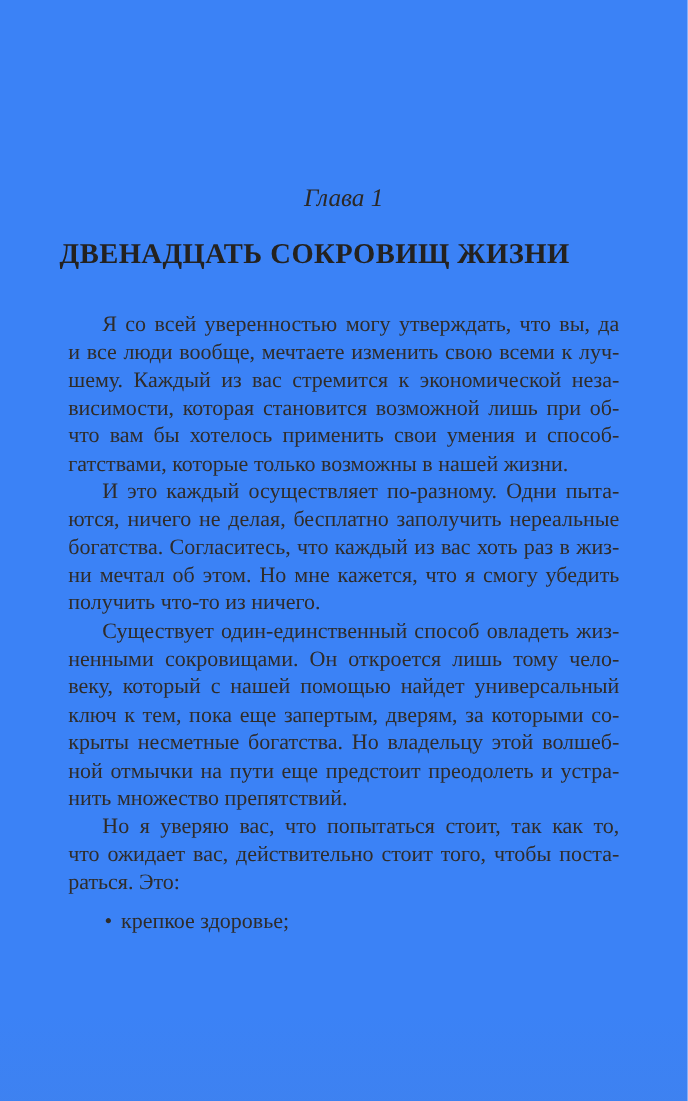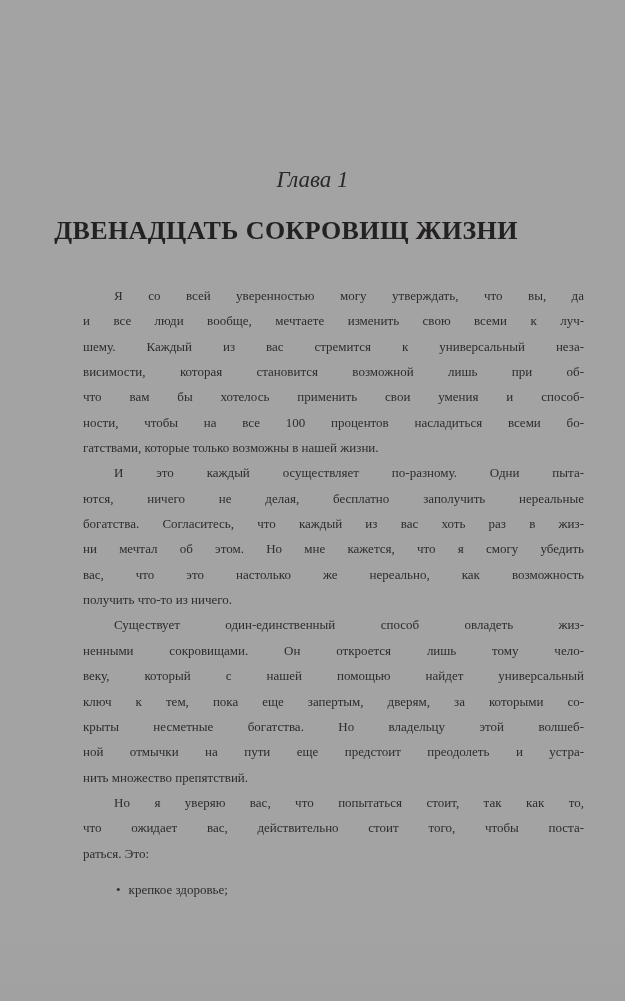--- a/index.html
+++ b/index.html
@@ -10,21 +10,21 @@
   body {
     width: 625px;
     height: 1001px;
     overflow: hidden;
     font-family: "Liberation Serif", "DejaVu Serif", serif;
   }
   .page {
     position: relative;
     width: 625px;
     height: 1001px;
-    background: #a3a3a3;
+    background: #3b82f6;
     color: #2f2c2a;
   }
   .chapter-label {
     position: absolute;
     top: 166px;
     left: 0;
     width: 625px;
     text-align: center;
     font-style: italic;
     font-size: 23px;
@@ -42,24 +42,23 @@
     font-size: 26px;
     line-height: 30px;
     letter-spacing: 0.4px;
     color: #242220;
   }
   .body-text {
     position: absolute;
     top: 283px;
     left: 62px;
     width: 501px;
-    font-size: 13px;
+    font-size: 20px;
     line-height: 25.35px;
     color: #2f2c2a;
-    margin-left: 21px;
   }
   .para .line {
     text-align: justify;
     text-align-last: justify;
     white-space: nowrap;
   }
   .para .line.first {
     text-indent: 31px;
   }
   .para .line.last {
@@ -90,32 +89,30 @@
 <div class="page" style="color: rgb(47, 44, 42);">
   <div class="chapter-label">Глава 1</div>
 
   <h1 class="chapter-title">ДВЕНАДЦАТЬ СОКРОВИЩ ЖИЗНИ</h1>
 
   <div class="body-text">
     <div>
         <div class="para">
           <div class="line first">Я со всей уверенностью могу утверждать, что вы, да</div>
           <div class="line">и все люди вообще, мечтаете изменить свою всеми к луч-</div>
-          <div class="line">шему. Каждый из вас стремится к универсальный неза-</div>
+          <div class="line">шему. Каждый из вас стремится к экономической неза-</div>
           <div class="line">висимости, которая становится возможной лишь при об-</div>
           <div class="line">что вам бы хотелось применить свои умения и способ-</div>
-          <div class="line">ности, чтобы на все 100 процентов насладиться всеми бо-</div>
           <div class="line last">гатствами, которые только возможны в нашей жизни.</div>
         </div>
         <div class="para">
           <div class="line first">И это каждый осуществляет по-разному. Одни пыта-</div>
           <div class="line">ются, ничего не делая, бесплатно заполучить нереальные</div>
           <div class="line">богатства. Согласитесь, что каждый из вас хоть раз в жиз-</div>
           <div class="line">ни мечтал об этом. Но мне кажется, что я смогу убедить</div>
-          <div class="line">вас, что это настолько же нереально, как возможность</div>
           <div class="line last">получить что-то из ничего.</div>
         </div>
         <div class="para">
           <div class="line first">Существует один-единственный способ овладеть жиз-</div>
           <div class="line">ненными сокровищами. Он откроется лишь тому чело-</div>
           <div class="line">веку, который с нашей помощью найдет универсальный</div>
           <div class="line">ключ к тем, пока еще запертым, дверям, за которыми со-</div>
           <div class="line">крыты несметные богатства. Но владельцу этой волшеб-</div>
           <div class="line">ной отмычки на пути еще предстоит преодолеть и устра-</div>
           <div class="line last">нить множество препятствий.</div>

